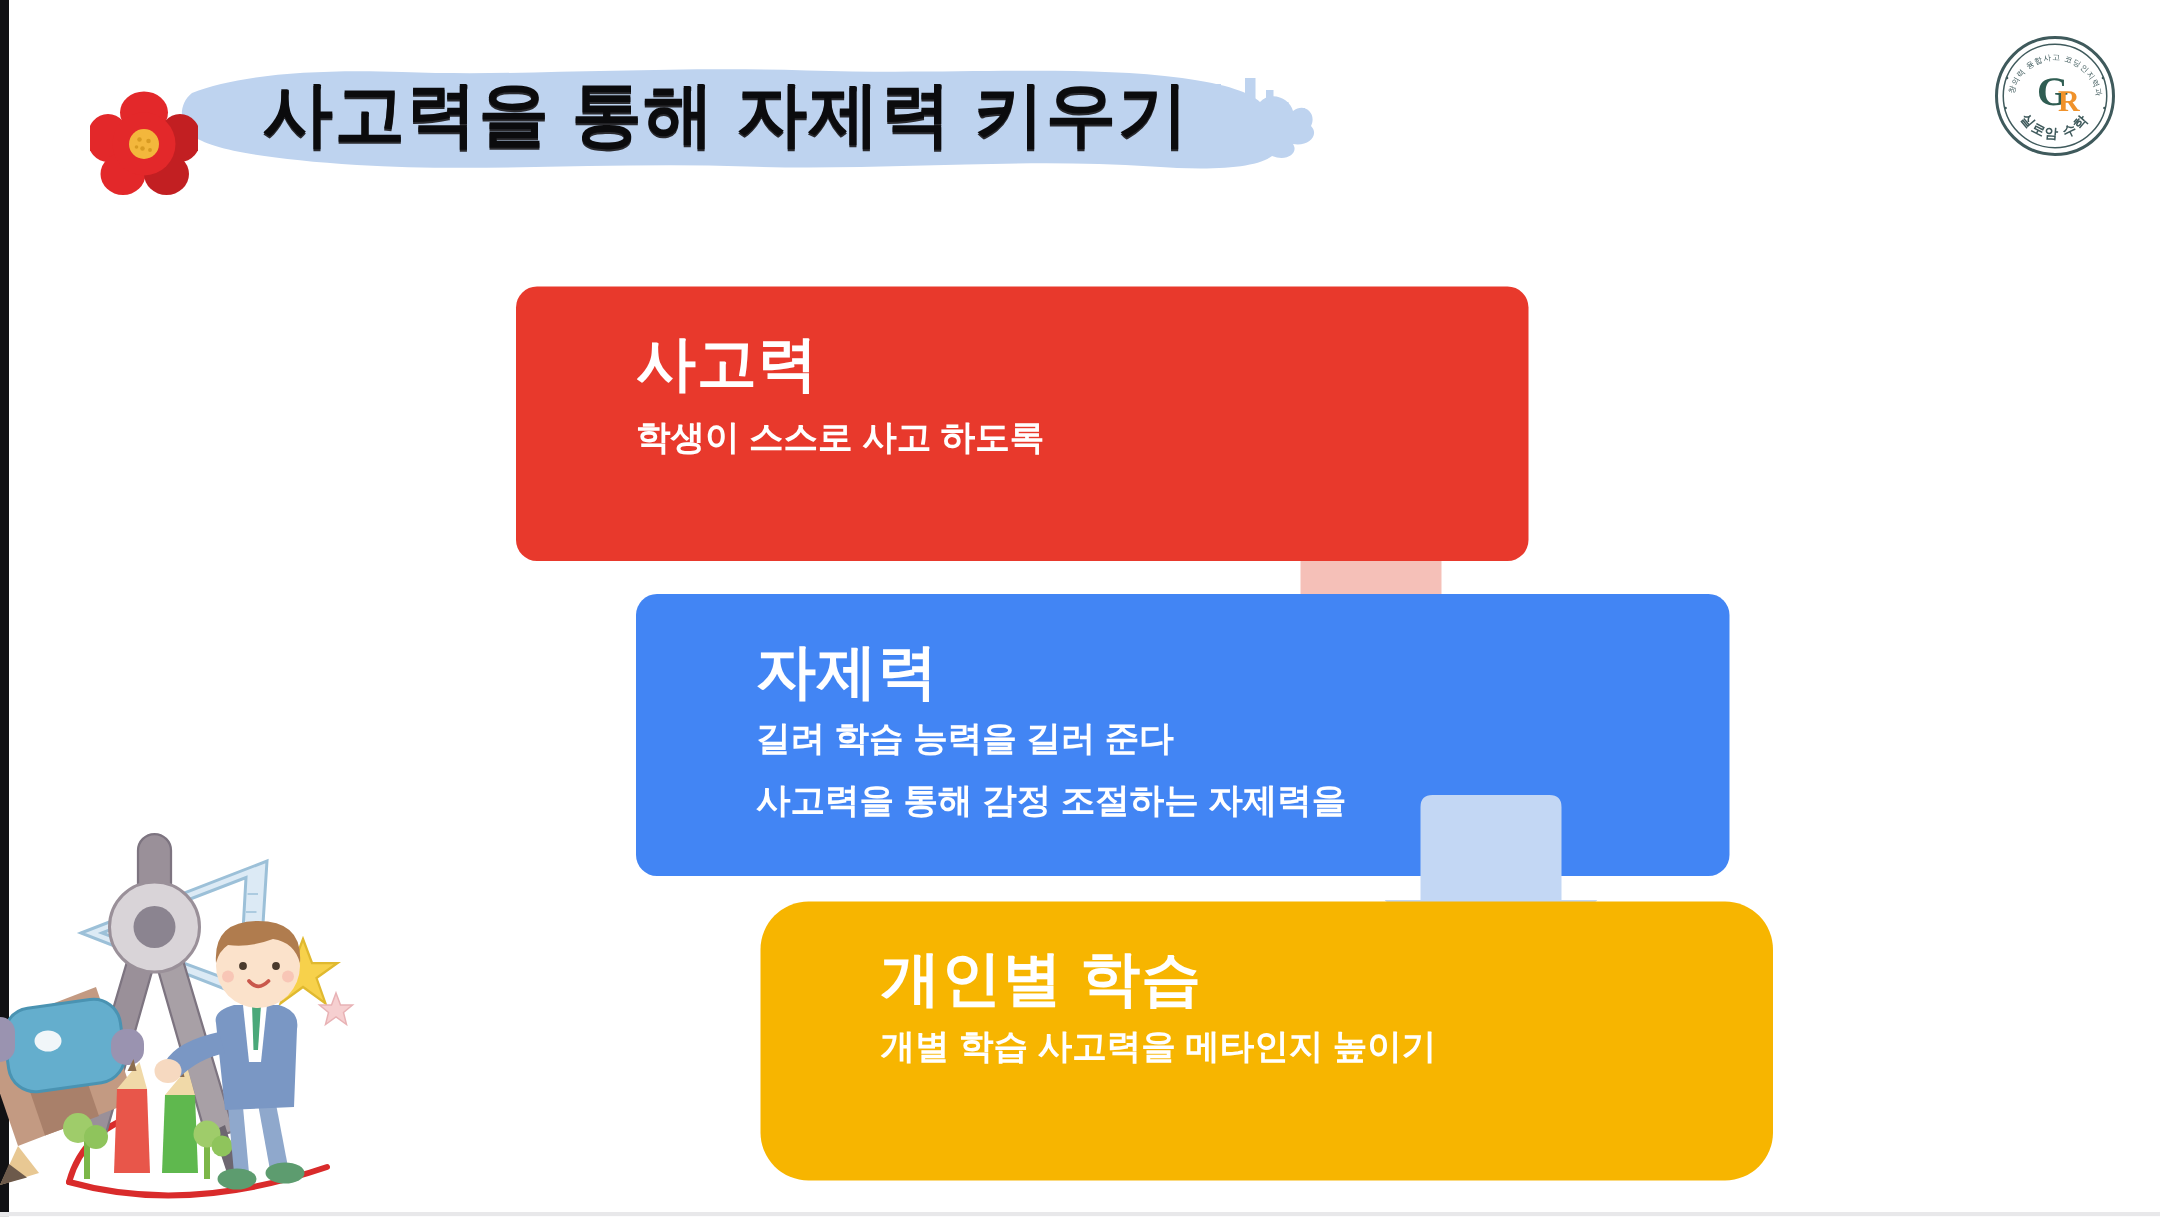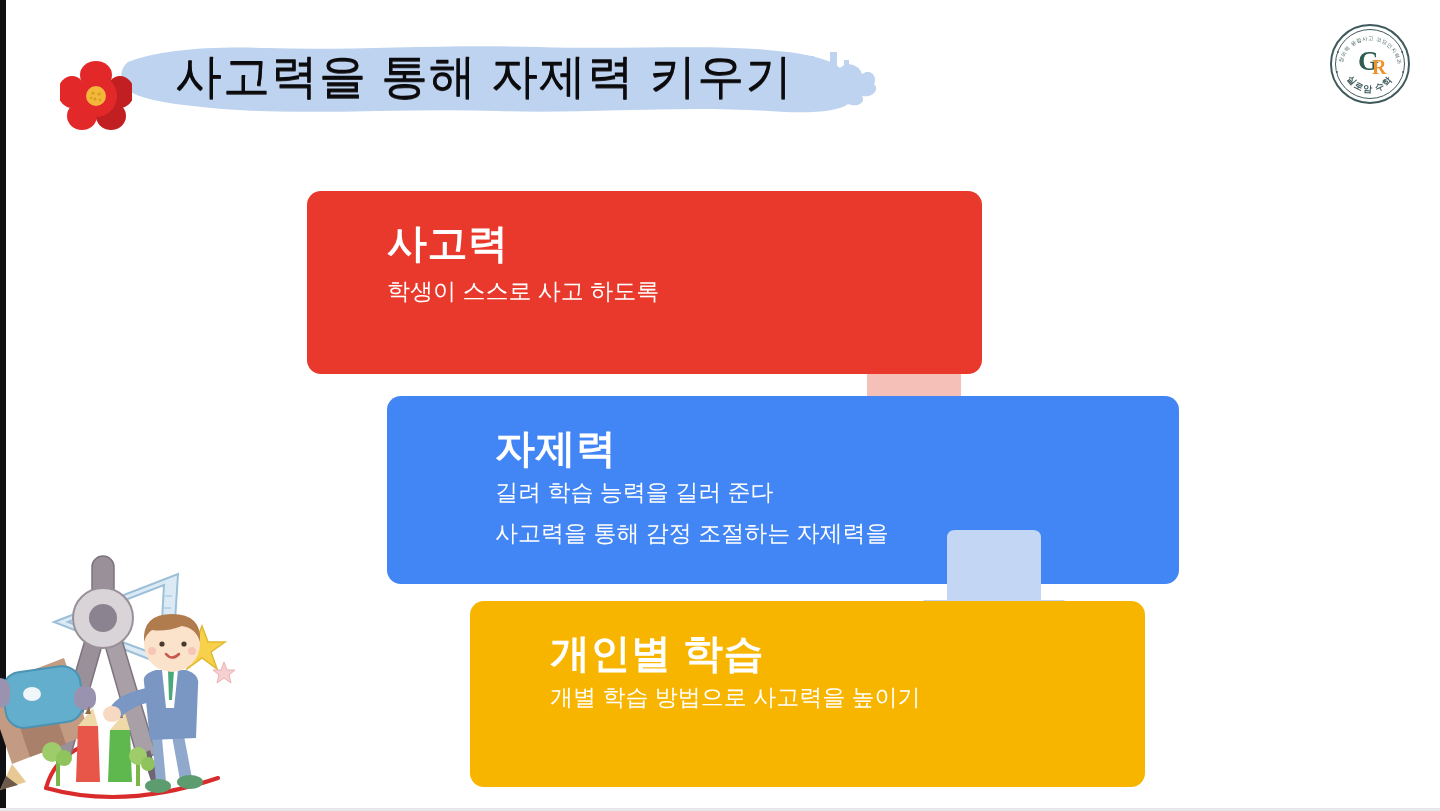--- a/index.html
+++ b/index.html
@@ -47,21 +47,21 @@
     position: absolute;
     left: 58px; top: 16px;
     width: 780px; height: 82px;
   }
   .brush svg { display: block; }
 
   .title-text {
     position: absolute;
     left: 115px; top: 20px;
     font-size: 47px;
-    font-weight: normal;
+    font-weight: bold;
     letter-spacing: 1px;
     color: #0b0b0d;
     white-space: nowrap;
     line-height: 68px;
     text-shadow: 0 1px 0 #2a2a2e;
   }
 
   
   .flower {
     position: absolute;
@@ -78,48 +78,50 @@
   }
   .logo-stamp svg { display: block; }
 
   
   .card {
     position: absolute;
     border-radius: 14px;
     padding-left: 80px;
     padding-top: 26px;
     color: #ffffff;
+    margin-left: 37px;
   }
   .card.red {
     left: 307px; top: 191px;
     width: 675px; height: 183px;
     background: #e8392c;
   }
   .card.blue {
     left: 387px; top: 396px;
-    width: 792px; height: 188px;
+    width: 729px; height: 188px;
     background: #4285f4;
-    padding-left: 108px;
+    padding-left: 80px;
   }
   .card.yellow {
     left: 470px; top: 601px;
     width: 675px; height: 186px;
     background: #f7b500;
     padding-left: 80px;
+    border-radius: 32px;
   }
   .card-title {
     font-size: 40px;
     font-weight: bold;
     line-height: 52px;
     letter-spacing: 0.5px;
     white-space: nowrap;
   }
   .card-body {
     font-size: 23px;
-    font-weight: 400;
+    font-weight: 700;
     line-height: 37px;
     margin-top: 4px;
     white-space: nowrap;
   }
 
   
   .arrow {
     position: absolute;
   }
   .arrow svg { display: block; }
@@ -227,21 +229,21 @@
   </div>
 
   <div class="arrow arrow-2">
     <svg viewBox="0 0 142 142" width="142" height="142" aria-hidden="true">
       <path d="M32,8 L110,8 Q118,8 118,16 L118,78 L142,78 L71,142 L0,78 L24,78 L24,16 Q24,8 32,8 Z" fill="#c3d7f4"></path>
     </svg>
   </div>
 
   <div class="card yellow">
     <div class="card-title">개인별 학습</div>
-    <div class="card-body" style="margin-top:0">개별 학습 방법으로 사고력을  높이기</div>
+    <div class="card-body" style="margin-top:0">개별 학습 사고력을 메타인지  높이기</div>
   </div>
 
   <div class="illustration">
     <svg viewBox="0 0 268 268" width="268" height="268" aria-hidden="true">
 
       <path d="M60,250 Q138,272 232,240" fill="none" stroke="#d92b2b" stroke-width="4" stroke-linecap="round"></path>
       <path d="M60,250 Q70,214 110,204" fill="none" stroke="#d92b2b" stroke-width="4" stroke-linecap="round"></path>
 
       <path d="M68,84 L192,36 L186,130 Z" fill="#dceaf5" stroke="#9cc0d8" stroke-width="2"></path>
       <path d="M82,84 L178,47 L174,118 Z" fill="#ffffff" stroke="#9cc0d8" stroke-width="2"></path>

